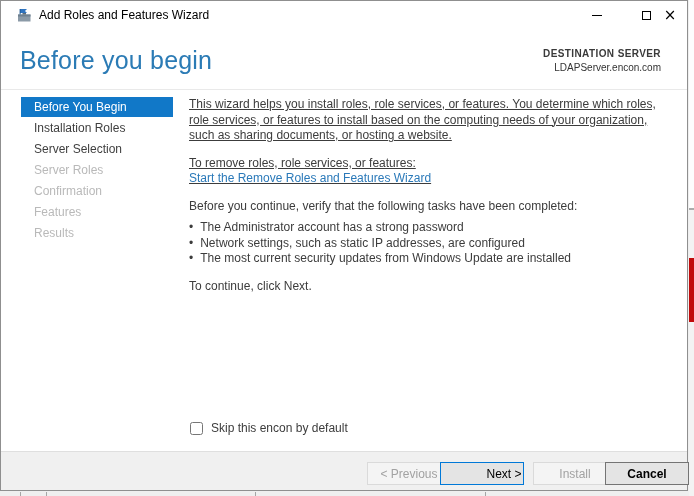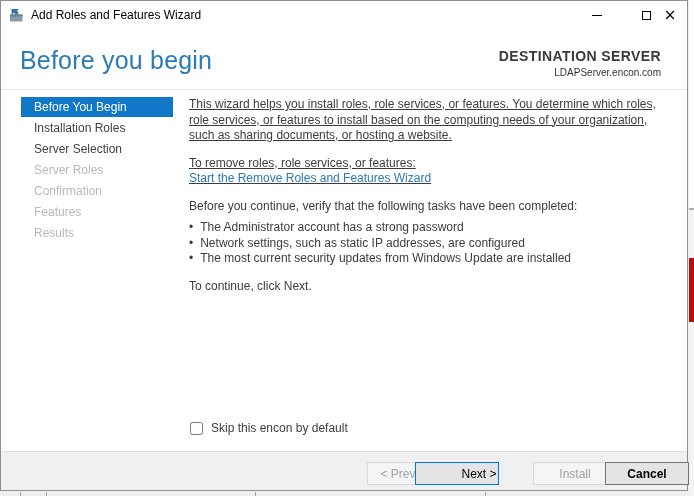--- a/index.html
+++ b/index.html
@@ -17,21 +17,21 @@
     position: absolute; left: 0; top: 0;
     width: 688px; height: 491px;
     background: #fff;
     border: 1px solid #8f8f8f;
   }
   .titlebar {
     position: absolute; left: 0; top: 0;
     width: 686px; height: 28px;
     background: #fff;
     display: flex; align-items: center;
-    padding-left: 8px;
+    padding-left: 16px;
   }
   .title-icon { width: 15px; height: 15px; margin-right: 7px; flex: 0 0 auto; }
   .title-text { font-size: 12px; color: #000; }
   .win-btn {
     position: absolute; top: 0; height: 28px; width: 32px;
     display: flex; align-items: center; justify-content: center;
   }
   .win-btn-min   { left: 580px; }
   .win-btn-max   { left: 629px; }
   .win-btn-close { left: 653px; }
@@ -39,21 +39,21 @@
   .glyph-max { width: 9px; height: 9px; border: 1px solid #000; display: block; }
   .glyph-close { font-size: 15px; color: #000; line-height: 1; font-family: "DejaVu Sans", sans-serif; }
 
   
   .page-title {
     position: absolute; left: 19px; top: 45px;
     font-size: 25px; font-weight: 300; color: #2b7bb5;
     letter-spacing: 0.2px;
   }
   .dest-block { position: absolute; right: 26px; top: 47px; text-align: right; }
-  .dest-label { font-size: 14px; font-weight: 700; color: #3a3a3a; letter-spacing: 0.4px; margin-left: 44px; }
+  .dest-label { font-size: 10px; font-weight: 700; color: #3a3a3a; letter-spacing: 0.4px; margin-left: 44px; }
   .dest-name  { font-size: 10px; color: #333; margin-top: 3px; }
   .header-divider {
     position: absolute; left: 0; top: 88px; width: 686px; height: 1px;
     background: #e9e9e9;
   }
 
   
   .sidebar { position: absolute; left: 20px; top: 96px; width: 152px; }
   .nav-item {
     height: 20px; margin-bottom: 1px;
@@ -96,21 +96,21 @@
   .btn {
     position: absolute; top: 461px;
     width: 84px; height: 23px;
     display: flex; align-items: center; justify-content: center;
     font-size: 12px;
   }
   .btn.disabled { background: #f4f4f4; border: 1px solid #dadada; color: #a2a2a2; }
   .btn.default  { background: #e4e4e4; border: 1px solid #0078d7; color: #000; cursor: pointer; }
   .btn.normal   { background: #e4e4e4; border: 1px solid #747474; color: #000; cursor: pointer; font-weight: bold; }
   .btn-previous { left: 366px; }
-  .btn-next     { left: 414px; padding-left: 44px; }
+  .btn-next     { left: 439px; padding-left: 44px; }
   .btn-install  { left: 532px; }
   .btn-cancel   { left: 604px; }
 
   
   .right-sliver { position: absolute; left: 689px; top: 0; width: 5px; height: 496px; background: #f3f3f3; }
   .rs-white { position: absolute; left: 0; top: 0; width: 5px; height: 208px; background: #fdfdfd; }
   .rs-line  { position: absolute; left: 0; top: 208px; width: 5px; height: 2px; background: #ababab; }
   .rs-red   { position: absolute; left: 0; top: 258px; width: 5px; height: 64px; background: #c00b0b; }
   .bottom-strip { position: absolute; left: 0; top: 492px; width: 689px; height: 4px; background: #efefef; }
   .bs-line { position: absolute; top: 0; width: 1px; height: 4px; background: #a5a5a5; }

